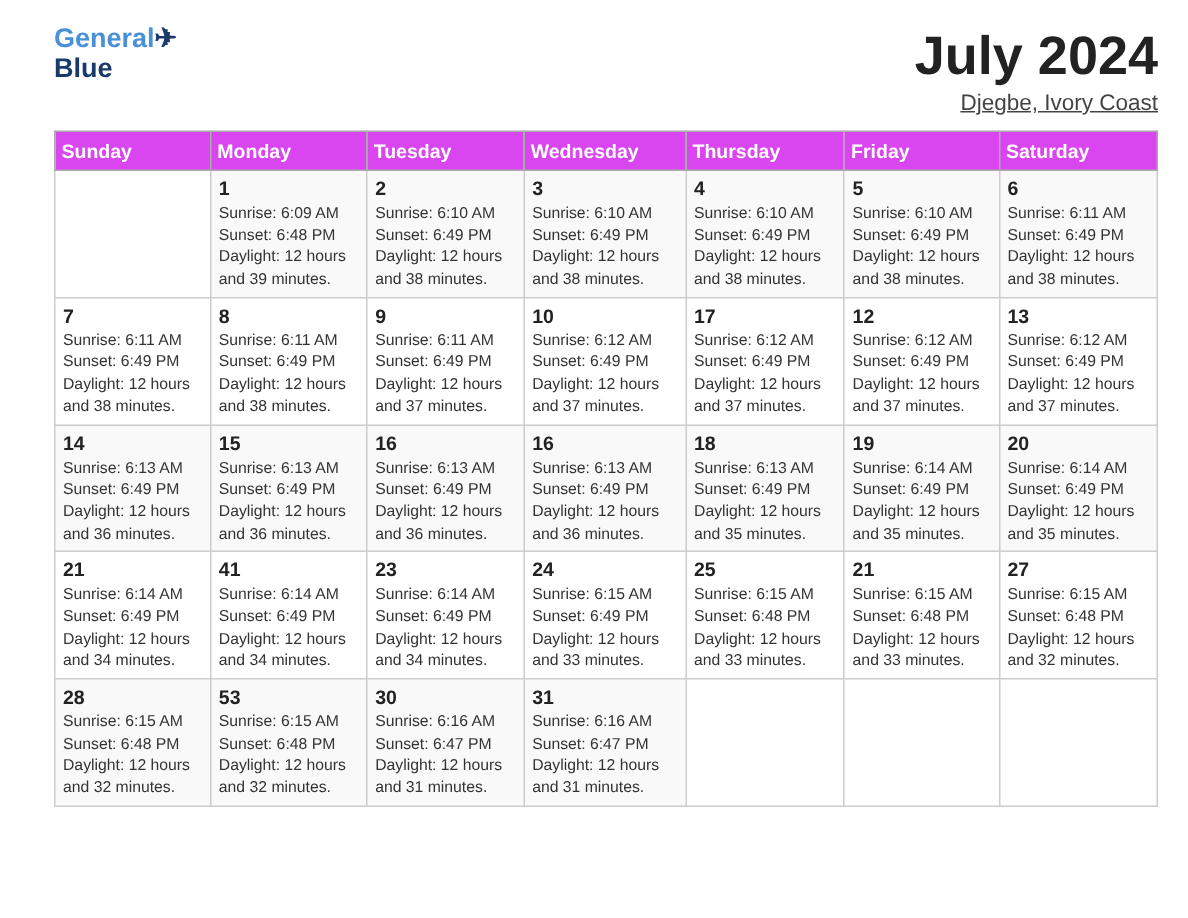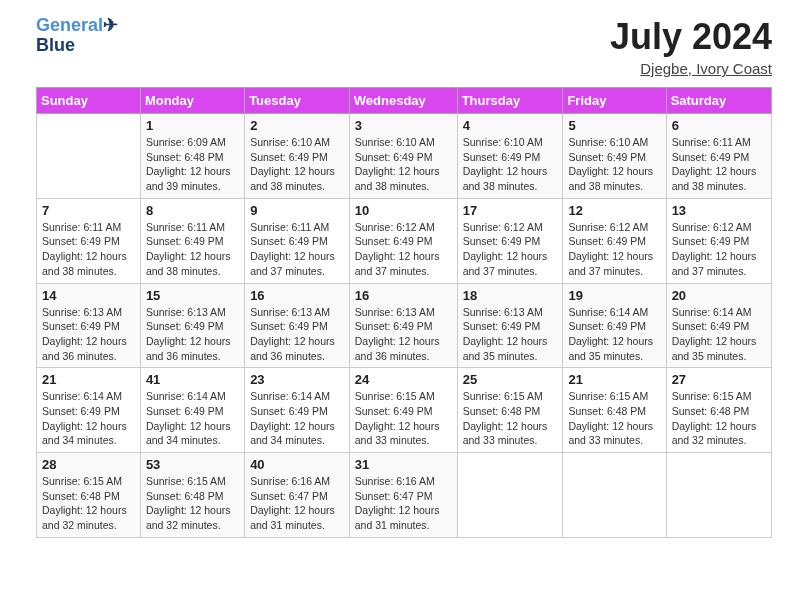--- a/index.html
+++ b/index.html
@@ -336,21 +336,21 @@
 and 32 minutes.</div>
           </td>
           <td>
             <span class="day-number">53</span>
             <div class="day-info" style="white-space: pre-line;">Sunrise: 6:15 AM
 Sunset: 6:48 PM
 Daylight: 12 hours
 and 32 minutes.</div>
           </td>
           <td>
-            <span class="day-number">40</span>
+            <span class="day-number">30</span>
             <div class="day-info" style="white-space: pre-line;">Sunrise: 6:16 AM
 Sunset: 6:47 PM
 Daylight: 12 hours
 and 31 minutes.</div>
           </td>
           <td>
             <span class="day-number">31</span>
             <div class="day-info" style="white-space: pre-line;">Sunrise: 6:16 AM
 Sunset: 6:47 PM
 Daylight: 12 hours

